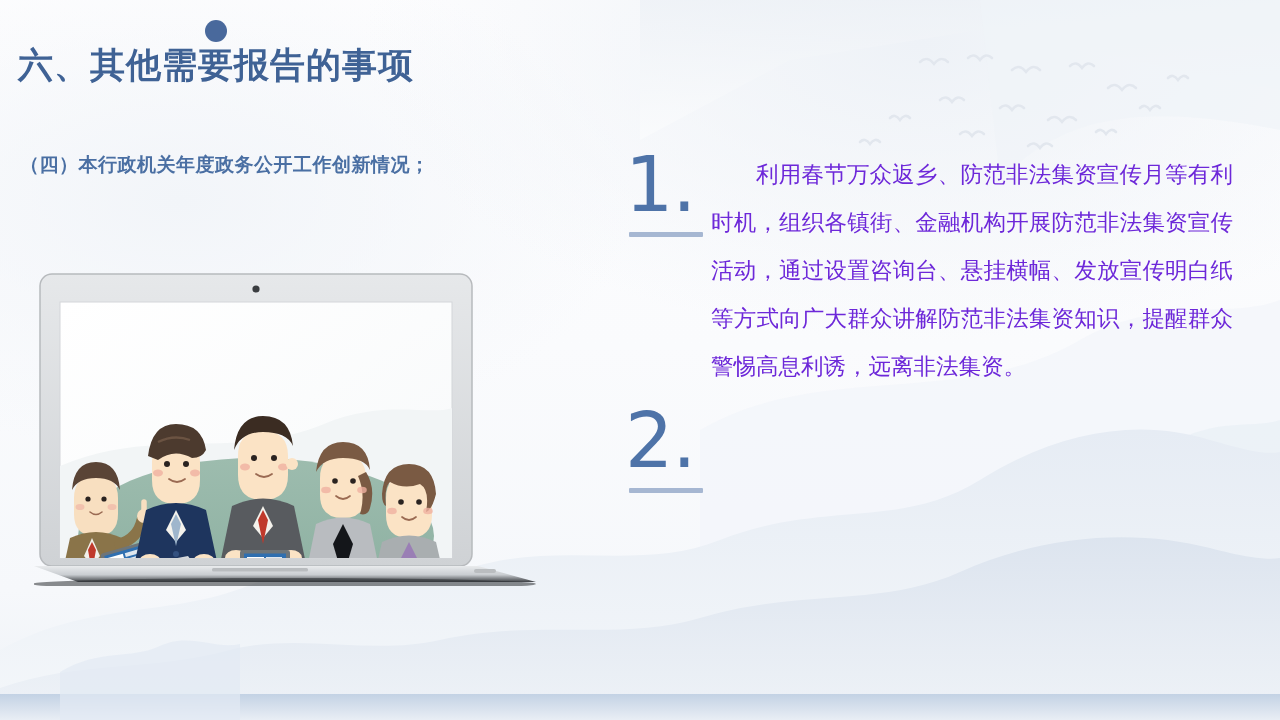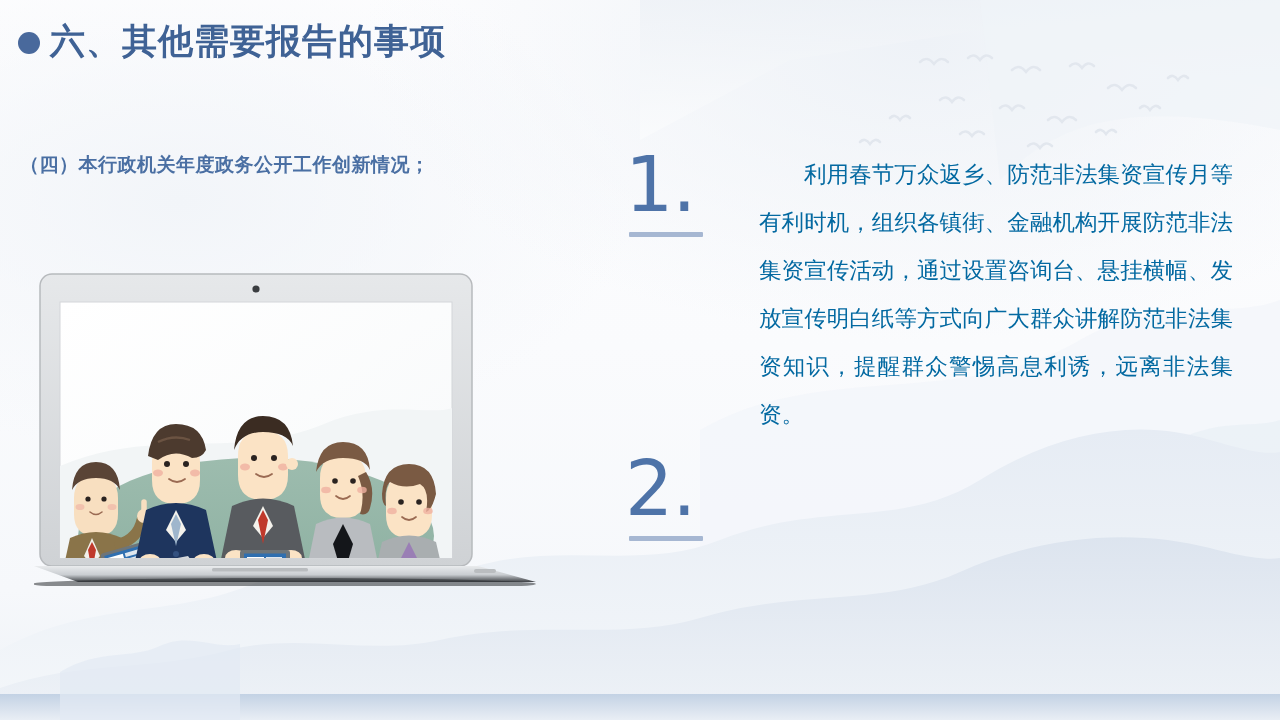--- a/index.html
+++ b/index.html
@@ -17,21 +17,21 @@
     background:
       radial-gradient(900px 480px at 72% 6%, #eef2f7 0%, rgba(238,242,247,0) 62%),
       radial-gradient(760px 420px at 14% 28%, #f2f5f9 0%, rgba(242,245,249,0) 60%),
       linear-gradient(180deg, #fdfdfe 0%, #fafbfd 48%, #f6f8fb 82%, #eef2f7 100%);
   }
   .bg-svg{ position:absolute; inset:0; width:1280px; height:720px; }
 
   
   .title-row{
     position:absolute; left:18px; top:18px;
-    display:flex; align-items:center; gap:10px;
+    display:flex; align-items:center; flex-direction:column;
   }
   .title-dot{
     width:22px; height:22px; border-radius:50%;
     background:#49699c; flex:0 0 auto; margin-top:2px;
   }
   .title-text{
     font-size:35px; font-weight:bold; color:#3f6295;
     letter-spacing:1px; white-space:nowrap;
     font-family:"DejaVu Sans","Liberation Sans",sans-serif;
   }
@@ -58,26 +58,25 @@
   .marker-num{
     font-size:76px; line-height:0.92; color:#4e73a8;
     font-family:"DejaVu Sans","Liberation Sans",sans-serif;
     font-weight:400; letter-spacing:-1px; padding-left:10px;
   }
   .marker-rule{
     margin-top:12px; margin-left:14px;
     width:74px; height:5px; background:#a6b7d2; border-radius:1px;
   }
   .para{
-    flex:1 1 auto; color:#0369a1;
+    flex:1 1 auto; color:#6d28d9;
     font-size:22.5px; line-height:48px; text-align:justify;
     text-indent:2em;
     font-family:"DejaVu Sans","Liberation Sans",sans-serif;
     padding-right:22px;
-    margin-left:48px;
   }
 </style>
 </head>
 <body>
 
 <div class="slide">
 
   <div class="bg-wash"></div>
 
   <svg class="bg-svg" viewBox="0 0 1280 720" preserveAspectRatio="none">

